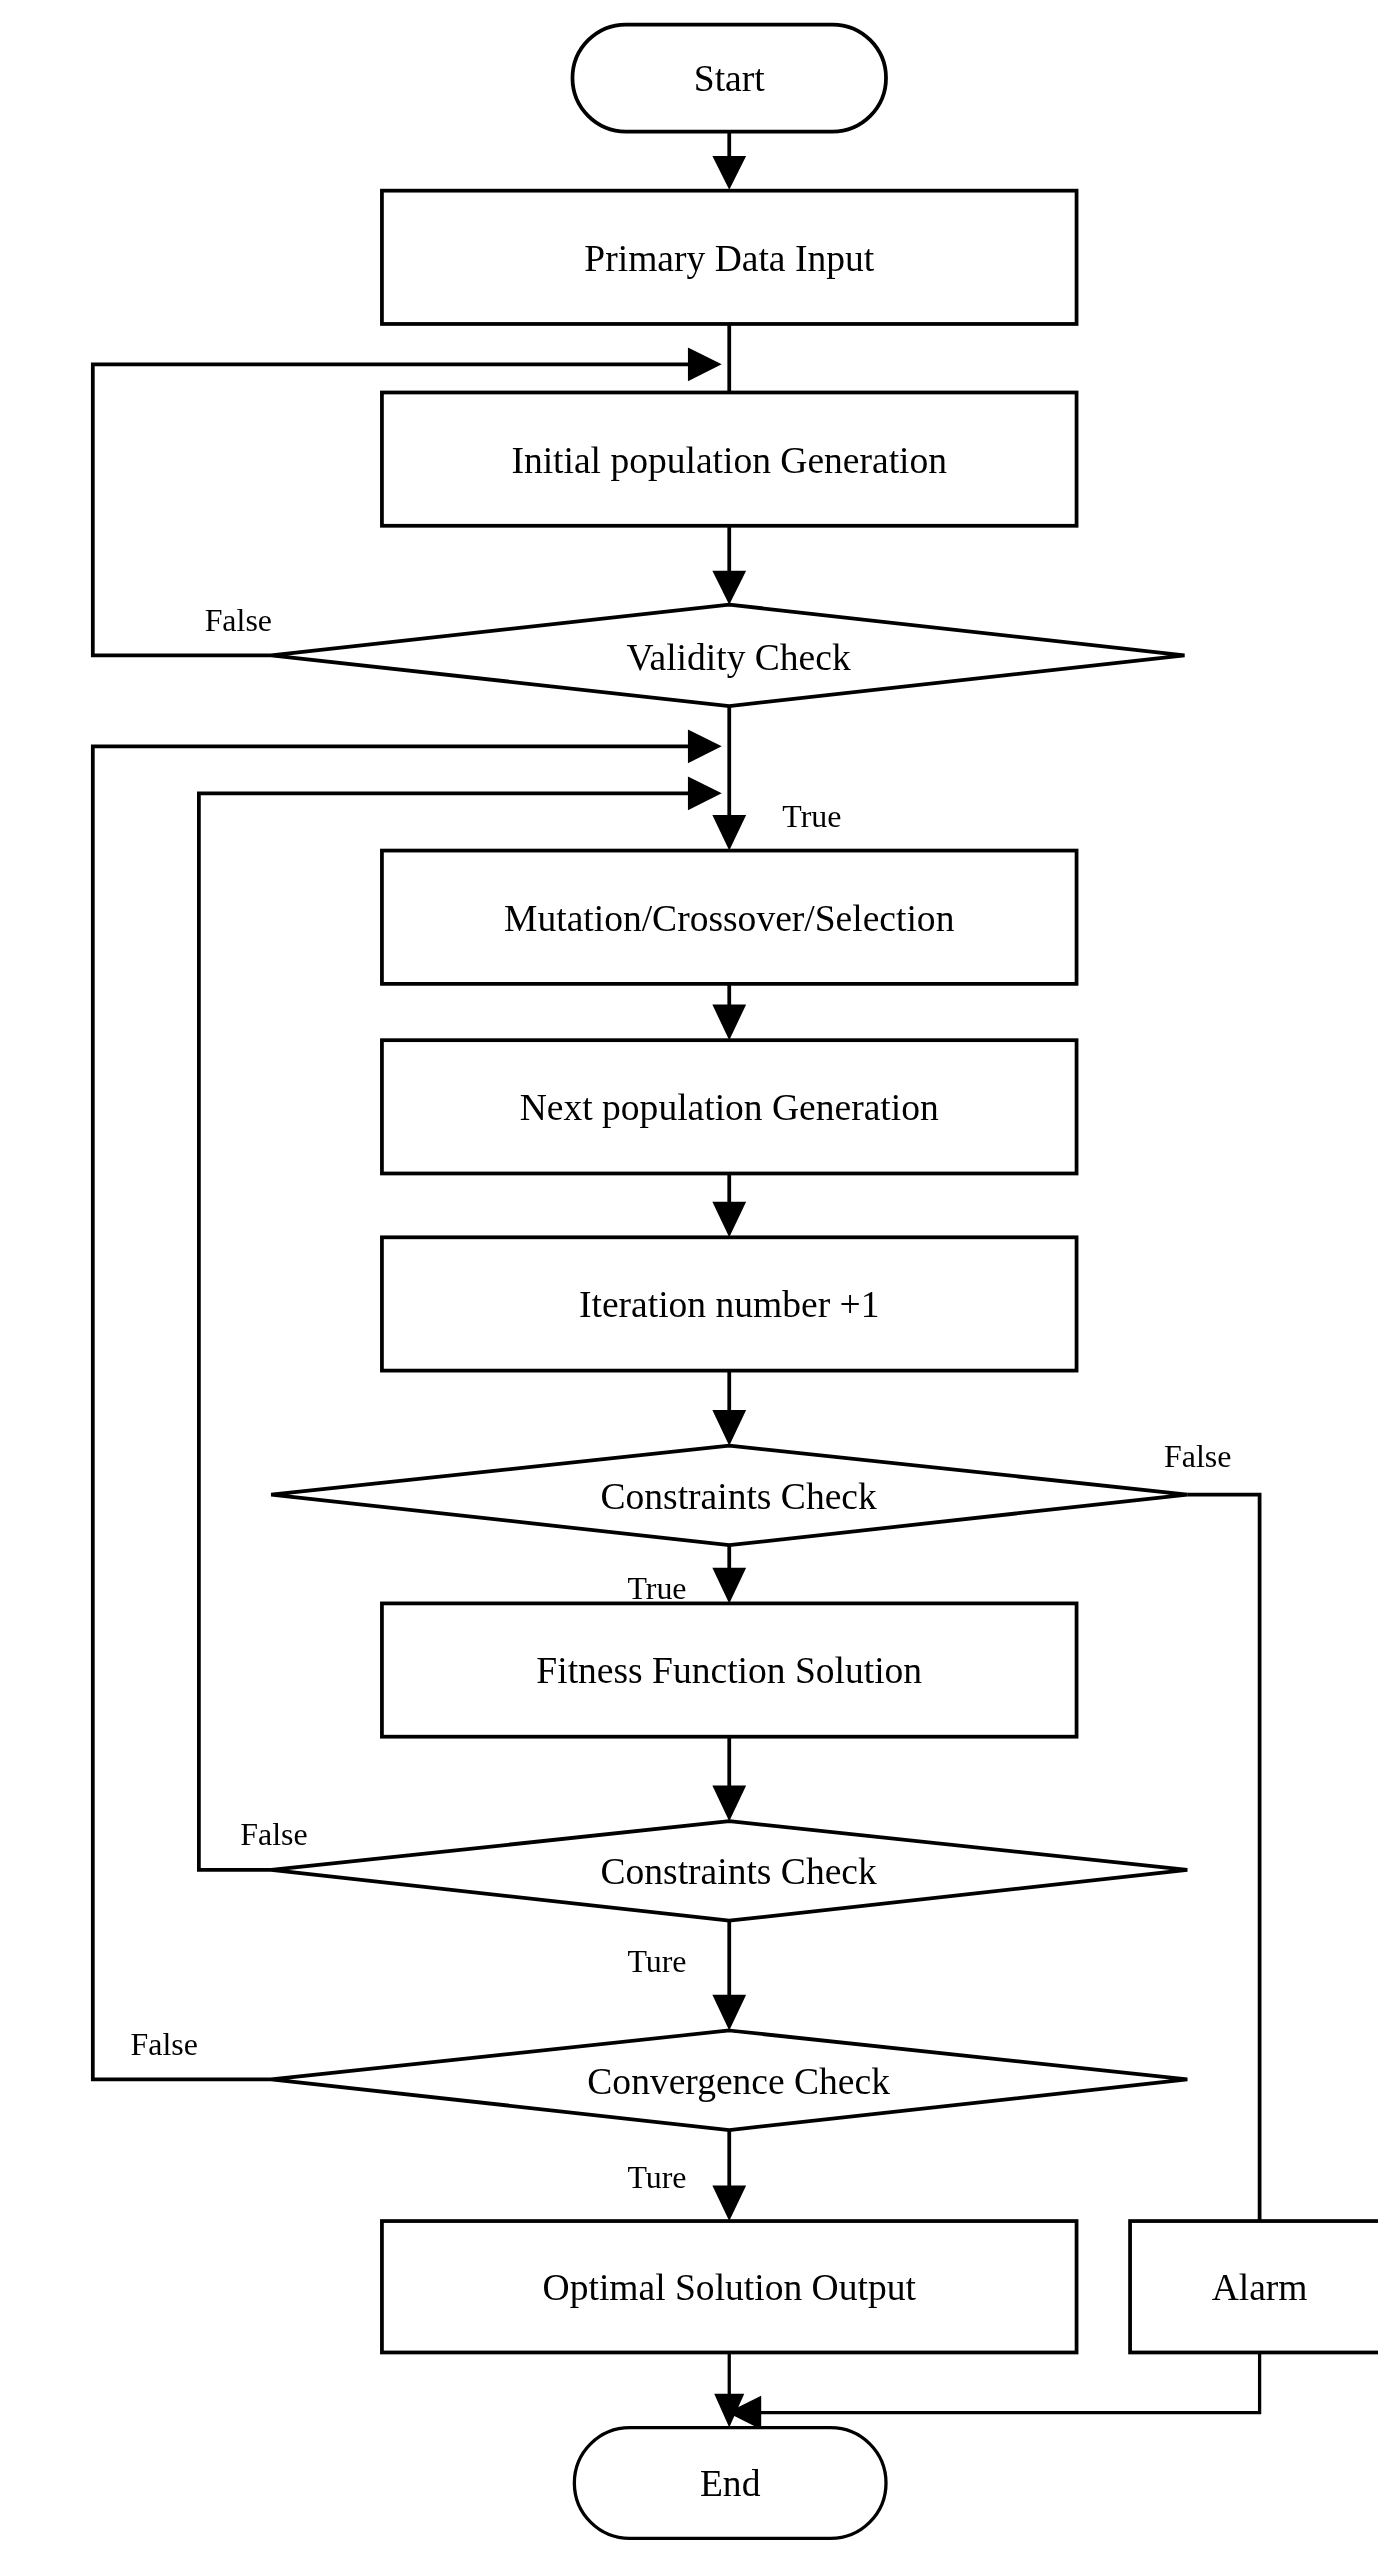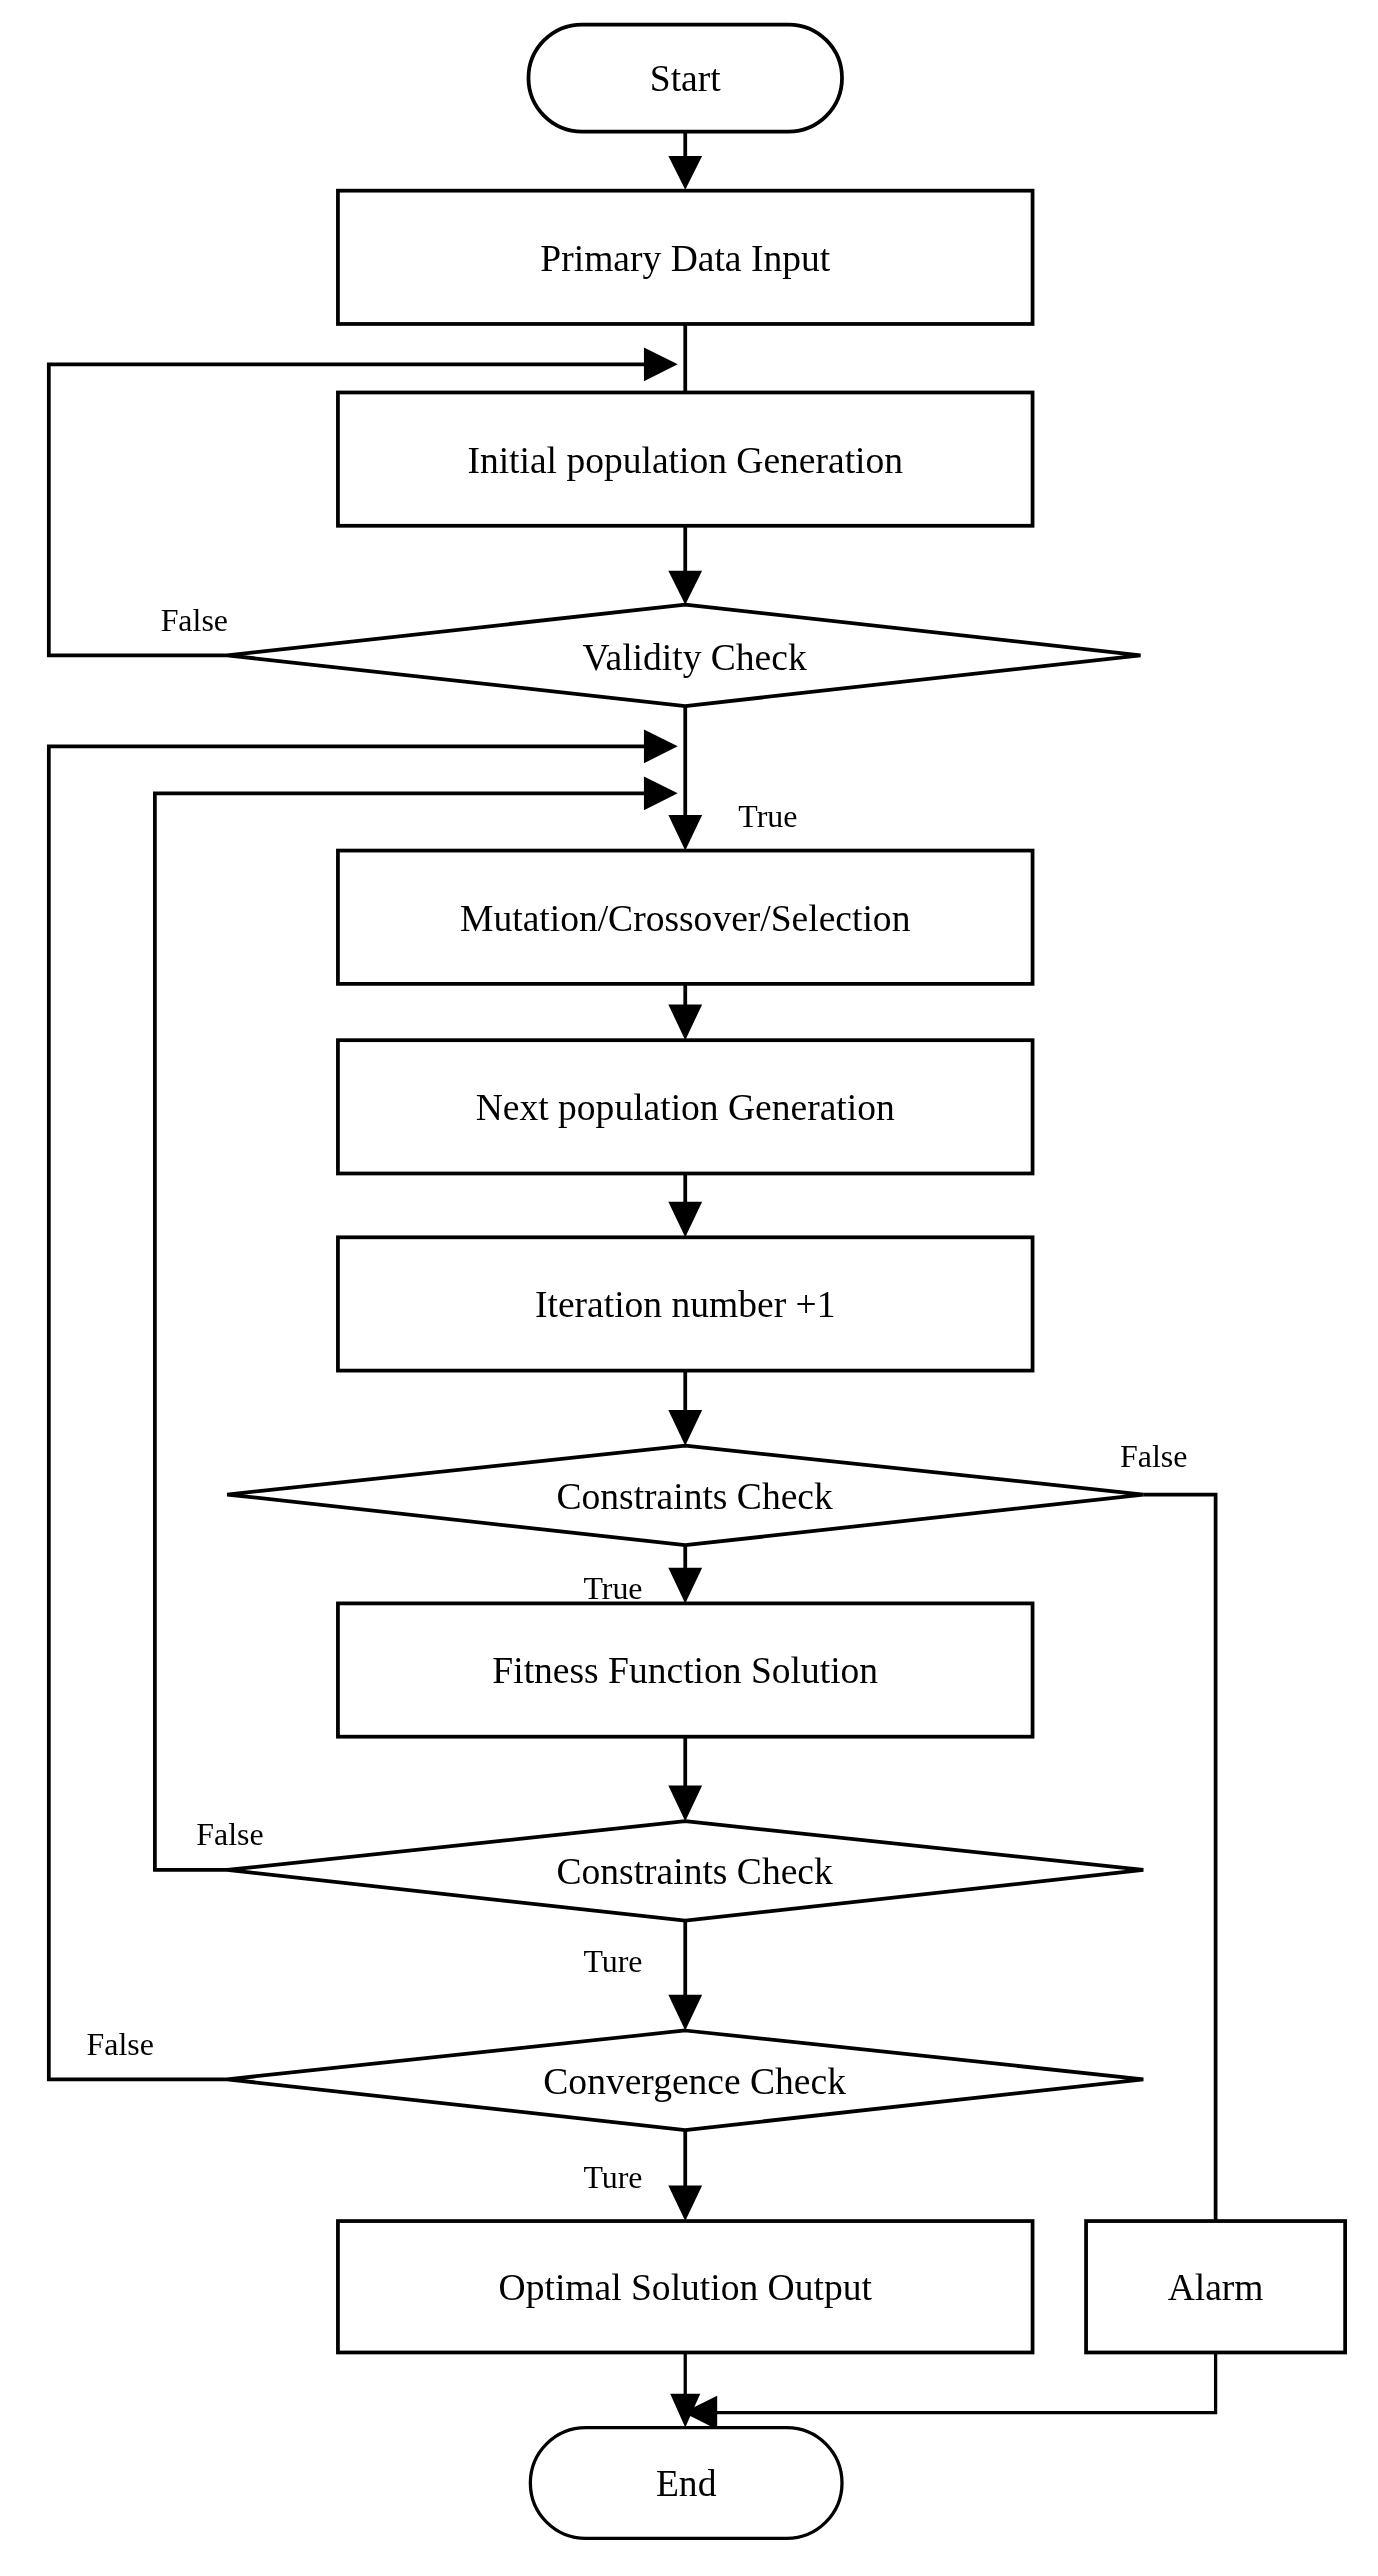--- a/index.html
+++ b/index.html
@@ -10,20 +10,21 @@
   body {
     width: 1378px;
     height: 2576px;
     font-family: "Liberation Serif", "DejaVu Serif", serif;
     overflow: hidden;
   }
   #flowchart-root {
     position: relative;
     width: 1314px;
     height: 2576px;
+    margin-left: 44px;
   }
   svg.flow-svg {
     display: block;
     width: 1378px;
     height: 2576px;
   }
   .node-shape {
     fill: #ffffff;
     stroke: #000000;
     stroke-width: 4;

